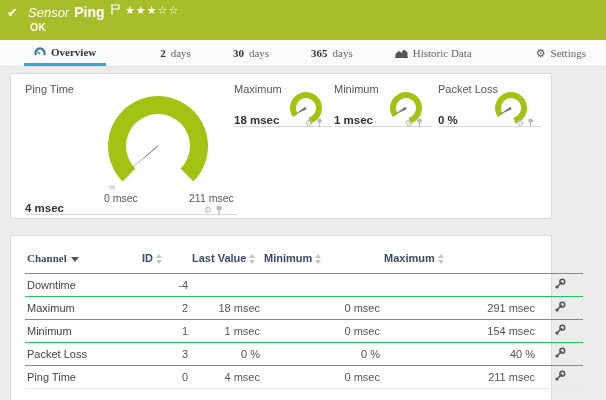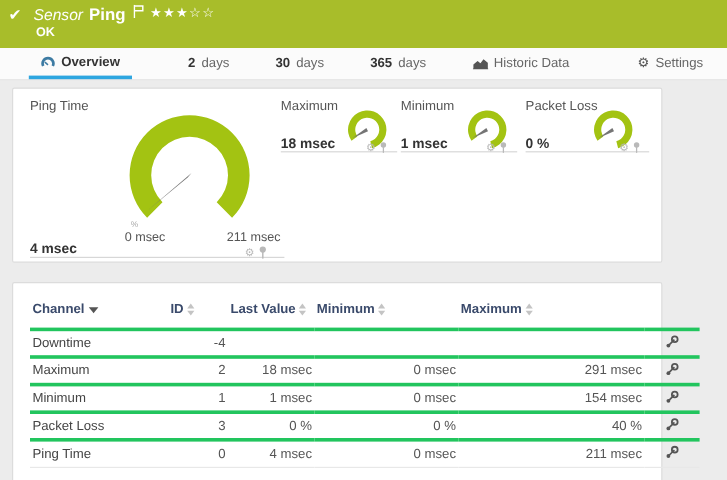--- a/index.html
+++ b/index.html
@@ -13,21 +13,21 @@
   .topbar .sensor-word { font-style:italic; font-weight:400; margin-right:5px; }
   .topbar .sensor-name { font-weight:700; font-size:14px; }
   .topbar .flag { margin-left:4px; font-size:10px; vertical-align:top; }
   .topbar .stars { position:absolute; left:125px; top:4px; font-size:11px; letter-spacing:1px; }
   .topbar .ok { position:absolute; left:30px; top:21px; font-size:10.5px; font-weight:700; }
 
   
   .tabbar { height:27px; background:#fbfbfb; border-bottom:1px solid #e2e2e2;
             display:flex; align-items:stretch; padding:0 10px 0 24px; }
   .tab { display:flex; align-items:center; gap:5px; font-size:11px; color:#666;
-         padding:0 10px; cursor:pointer; white-space:nowrap; }
+         padding:0 10px; cursor:pointer; white-space:nowrap;font-family:Liberation Serif, serif; }
   .tab .num { font-weight:700; color:#333; }
   .tab.active { color:#333; font-weight:700; border-bottom:3px solid #2ea6e0; }
   .tab .ticon { font-size:11px; color:#555; line-height:1; }
   .tab svg { display:block; }
   .sp { flex:1 1 auto; }
 
   
   .panel { position:absolute; left:10px; width:542px; background:#fff;
            border:1px solid #dcdcdc; border-radius:2px; }
   #gauge-panel { top:73px; height:146px; }
@@ -38,23 +38,23 @@
   .gminmax { position:absolute; font-size:10.5px; color:#555; }
   .underline { position:absolute; border-bottom:1px solid #d7d7d7; }
   .gicons { position:absolute; display:flex; gap:3px; align-items:center; }
   .gicons .gear { font-size:9px; color:#b9b9b9; line-height:1; cursor:pointer; }
   .scalemark { position:absolute; font-size:7px; color:#aaa; }
 
   
   table { border-collapse:collapse; width:558px; margin:12px 14px 0 14px; table-layout:fixed; }
   th { font-size:11px; font-weight:700; color:#3a4a6b; text-align:left;
        padding:4px 2px 9px 2px; vertical-align:top; cursor:pointer; }
-  th.ch { text-align:left; }
+  th.ch { text-align:left;font-family:Liberation Serif, serif; }
   td { font-size:11px; color:#555; text-align:right; padding:0 2px;
-       height:23px; border-top:3px solid #22c55e; }
+       height:23px; border-top:1px solid #22c55e; }
   td.ch { text-align:left; color:#444; }
   td.ico { text-align:center; cursor:pointer; }
   tr.last td { border-bottom:1px solid #e8e8e8; }
   .sortglyph { display:inline-block; vertical-align:middle; margin-left:3px; }
   .sortglyph i { display:block; width:0; height:0; border-left:3.5px solid transparent;
                  border-right:3.5px solid transparent; }
   .sortglyph .up { border-bottom:4px solid #c4c4c4; margin-bottom:1.5px; }
   .sortglyph .dn { border-top:4px solid #c4c4c4; }
   .sortdown { display:inline-block; vertical-align:middle; margin-left:4px;
               width:0; height:0; border-left:4px solid transparent;

